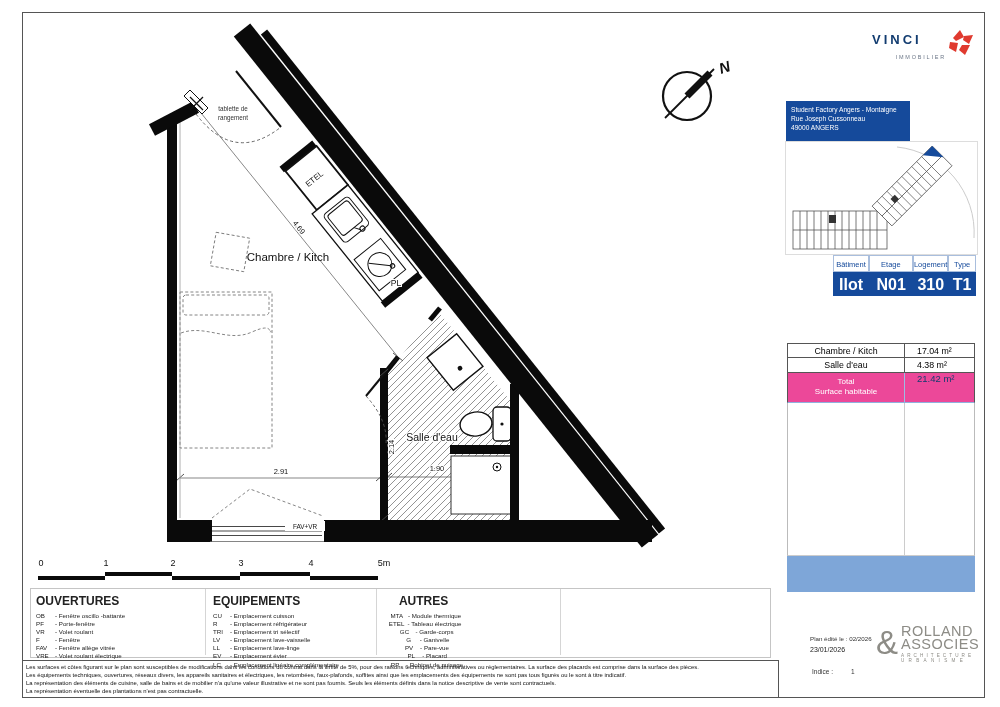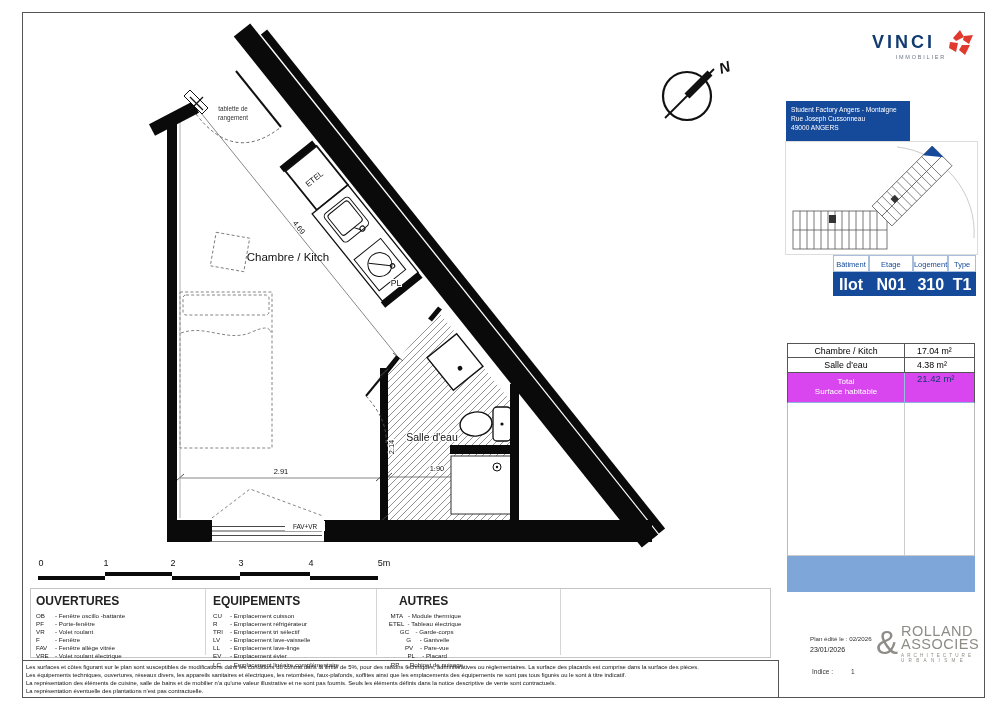--- a/index.html
+++ b/index.html
@@ -3,41 +3,41 @@
 <meta charset="utf-8">
 <style>
   html,body{margin:0;padding:0;background:#fff;font-family:"Liberation Sans",sans-serif;}
   .page{position:relative;width:1000px;height:707px;background:#fff;overflow:hidden;}
   .abs{position:absolute;}
   .frame{left:22px;top:12px;width:961px;height:684px;border:1px solid #555;}
   .hline{background:#555;height:1px;}
   .vline{background:#555;width:1px;}
 
   
-  .vinci-name{left:872px;top:32px;font-size:18px;font-weight:bold;letter-spacing:3px;color:#123c70;}
+  .vinci-name{left:872px;top:32px;font-size:13px;font-weight:bold;letter-spacing:3px;color:#123c70;}
   .vinci-sub{left:874px;top:54px;width:72px;text-align:right;font-size:5.5px;letter-spacing:1.8px;color:#6b7687;}
   .title-box{left:786px;top:101px;width:124px;height:40px;background:#154a9b;color:#fff;
              font-size:6.6px;line-height:9px;padding:4px 0 0 5px;box-sizing:border-box;}
   .siteplan-box{left:785px;top:141px;width:193px;height:114px;background:#fff;}
 
   .unit-table{left:786px;top:255px;width:190px;font-size:7.5px;}
   .unit-row{display:flex;padding-left:47px;}
   .unit-cell{box-sizing:border-box;border:0.5px solid #a9bedd;text-align:center;}
   .unit-head .unit-cell{color:#154a9b;height:17px;line-height:17px;background:#fff;}
   .unit-val .unit-cell{color:#fff;background:#154a9b;height:24px;line-height:24px;
                        font-size:16px;font-weight:bold;border-color:#154a9b;}
   .uc1{width:52px;} .uc2{width:64px;} .uc3{width:50px;} .uc4{width:40px;}
 
   .surf{left:787px;top:343px;width:188px;}
   .surf-row{display:flex;box-sizing:border-box;border-left:1px solid #555;border-right:1px solid #555;}
   .surf-r1{border-top:1px solid #555;}
   .surf-cell-l{width:116px;box-sizing:border-box;text-align:center;}
   .surf-cell-v{flex:1;box-sizing:border-box;border-left:1px solid #555;padding-left:12px;}
   .surf-r1,.surf-r2{height:15px;font-size:8.8px;line-height:15px;border-bottom:1px solid #555;}
-  .surf-r3{height:30px;background:#d946ef;border-bottom:1px solid #8fb2de;}
+  .surf-r3{height:30px;background:#ec4899;border-bottom:1px solid #8fb2de;}
   .surf-r3 .surf-cell-l{color:#fff;font-size:8px;line-height:10px;padding-top:4px;}
   .surf-r3 .surf-cell-v{color:#123c70;font-weight:normal;font-size:9.5px;border-left:1px solid #9dbce4;}
   .surf-empty{height:152px;border-left:1px solid #bbb;border-right:1px solid #bbb;
               border-bottom:1px solid #ccc;display:flex;}
   .surf-empty .sp1{width:116px;border-right:1px solid #ccc;}
   .surf-foot{height:36px;background:#7ea6d8;}
 
   .plan-edited{left:810px;top:635px;font-size:6.2px;color:#333;}
   .plan-date{left:810px;top:646px;font-size:7px;color:#222;}
   .indice{left:812px;top:668px;font-size:6.5px;color:#333;display:flex;gap:18px;}

